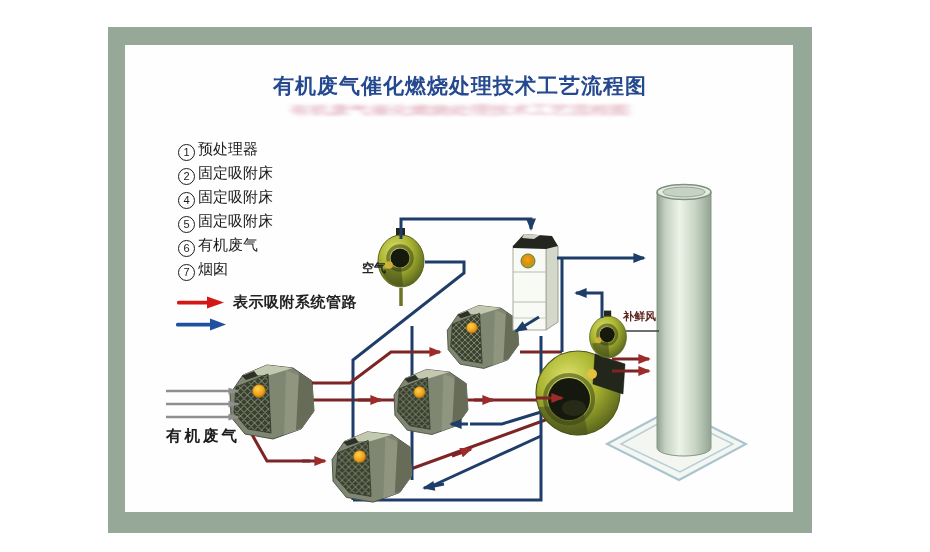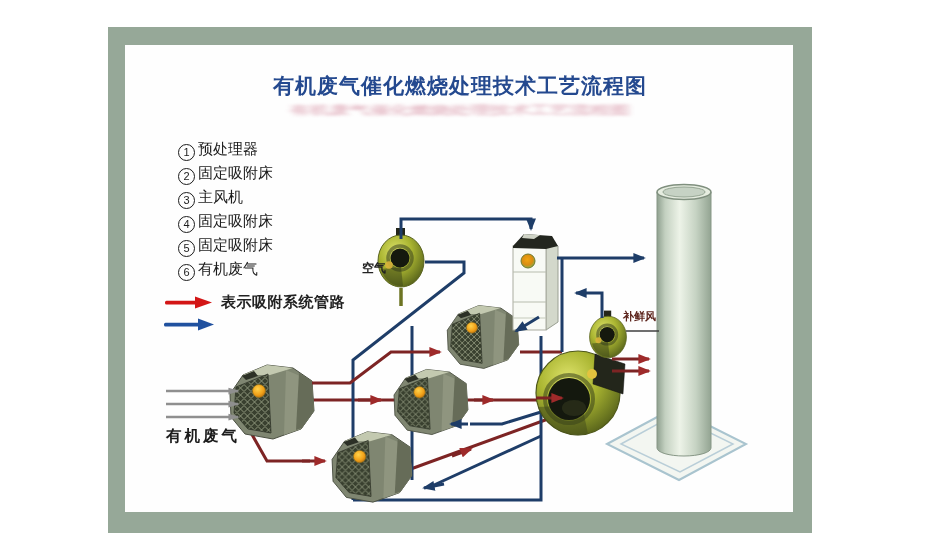--- a/index.html
+++ b/index.html
@@ -9,43 +9,43 @@
   .panel{position:absolute;left:125px;top:45px;width:668px;height:467px;background:#fefefe;}
   .title{position:absolute;left:125px;top:72px;width:670px;text-align:center;
          font-size:21px;font-weight:bold;color:#24498f;letter-spacing:1px;}
   .ghost{position:absolute;left:125px;top:97px;width:670px;text-align:center;
          font-size:20px;font-weight:bold;color:#c4607a;filter:blur(3px);
          opacity:.42;transform:scaleY(.6);pointer-events:none;}
   .components{position:absolute;left:172px;top:131px;margin:6px;padding:0;list-style:none;}
   .components li{font-size:15px;line-height:23px;color:#1b1b1b;}
   .circ{display:inline-block;width:15px;height:15px;border:1.2px solid #1b1b1b;border-radius:50%;
         text-align:center;line-height:14px;font-size:11px;margin-right:3px;vertical-align:-2px;}
-  .pl-row{position:absolute;left:164px;height:16px;display:flex;align-items:center;}
+  .pl-row{position:absolute;left:176px;height:16px;display:flex;align-items:center;}
   .pl-arrow{margin-right:7px;flex:0 0 auto;}
   .pl-text{font-size:15px;font-weight:bold;color:#222222;letter-spacing:.5px;white-space:nowrap;}
   .diagram-svg{position:absolute;left:0;top:0;}
   svg text{font-family:"Liberation Sans",sans-serif;}
 </style>
 </head>
 <body>
 
 <div class="stage">
   <div class="frame"></div>
   <div class="panel"></div>
 
   <div class="ghost">有机废气催化燃烧处理技术工艺流程图</div>
   <div class="title">有机废气催化燃烧处理技术工艺流程图</div>
 
   <ul class="components">
     <li><span class="circ">1</span><span>预处理器</span></li>
     <li><span class="circ">2</span><span>固定吸附床</span></li>
-    <li><span class="circ">3</span><span>主风机</span></li>
     <li><span class="circ">4</span><span>固定吸附床</span></li>
     <li><span class="circ">5</span><span>固定吸附床</span></li>
     <li><span class="circ">6</span><span>有机废气</span></li>
+    <li><span class="circ">7</span><span>烟囱</span></li>
   </ul>
 
   <div class="pl-row" style="top:294px">
     <svg class="pl-arrow" width="50" height="13">
       <rect x="1" y="4.8" width="32" height="3.6" rx="1.5" fill="#d31616"></rect>
       <polygon points="31,0.5 48,6.5 31,12.5" fill="#d31616"></polygon>
     </svg>
     <span class="pl-text">表示吸附系统管路</span>
   </div>
   <div class="pl-row" style="top:316px">

